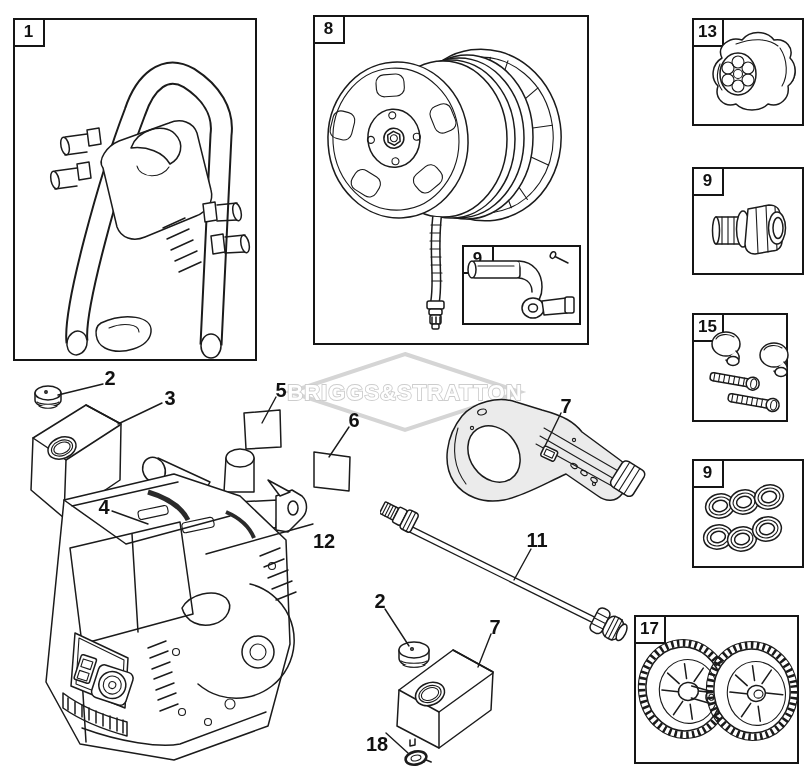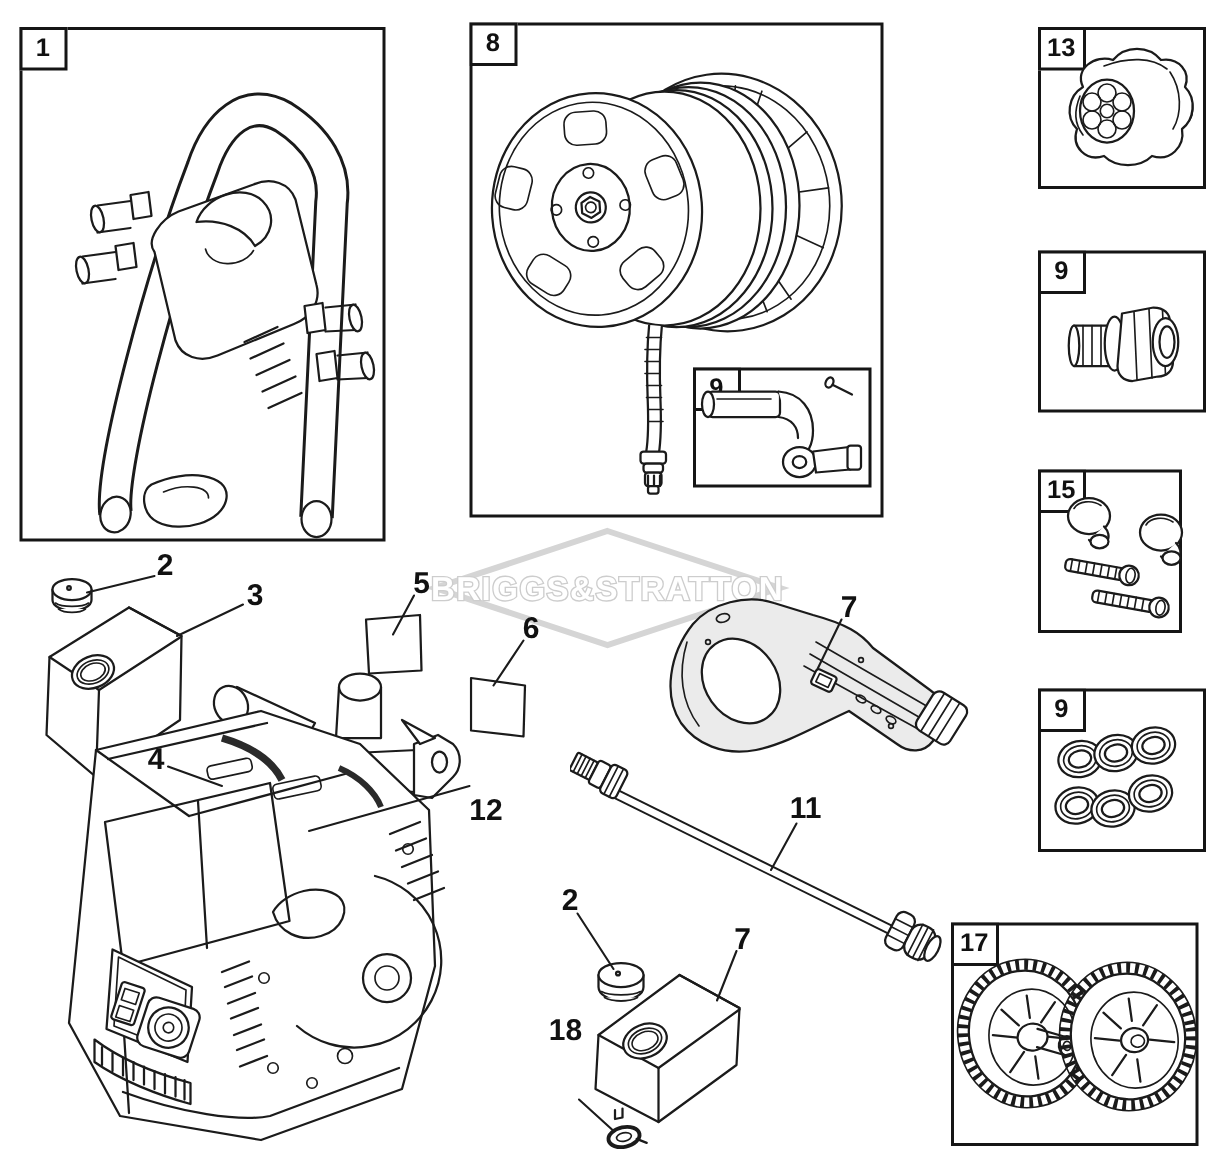--- a/index.html
+++ b/index.html
@@ -510,15 +510,15 @@
   <div class="callout" style="left:110px;top:378px;">2</div>
   <div class="callout" style="left:170px;top:398px;">3</div>
   <div class="callout" style="left:104px;top:507px;">4</div>
   <div class="callout" style="left:281px;top:390px;">5</div>
   <div class="callout" style="left:354px;top:420px;">6</div>
   <div class="callout" style="left:566px;top:406px;">7</div>
   <div class="callout" style="left:537px;top:540px;text-align:right;">11</div>
   <div class="callout" style="left:324px;top:541px;">12</div>
   <div class="callout" style="left:380px;top:601px;">2</div>
   <div class="callout" style="left:495px;top:627px;">7</div>
-  <div class="callout" style="left:377px;top:688px;">18</div>
+  <div class="callout" style="left:377px;top:744px;">18</div>
 
 </div>
 
 </body></html>

